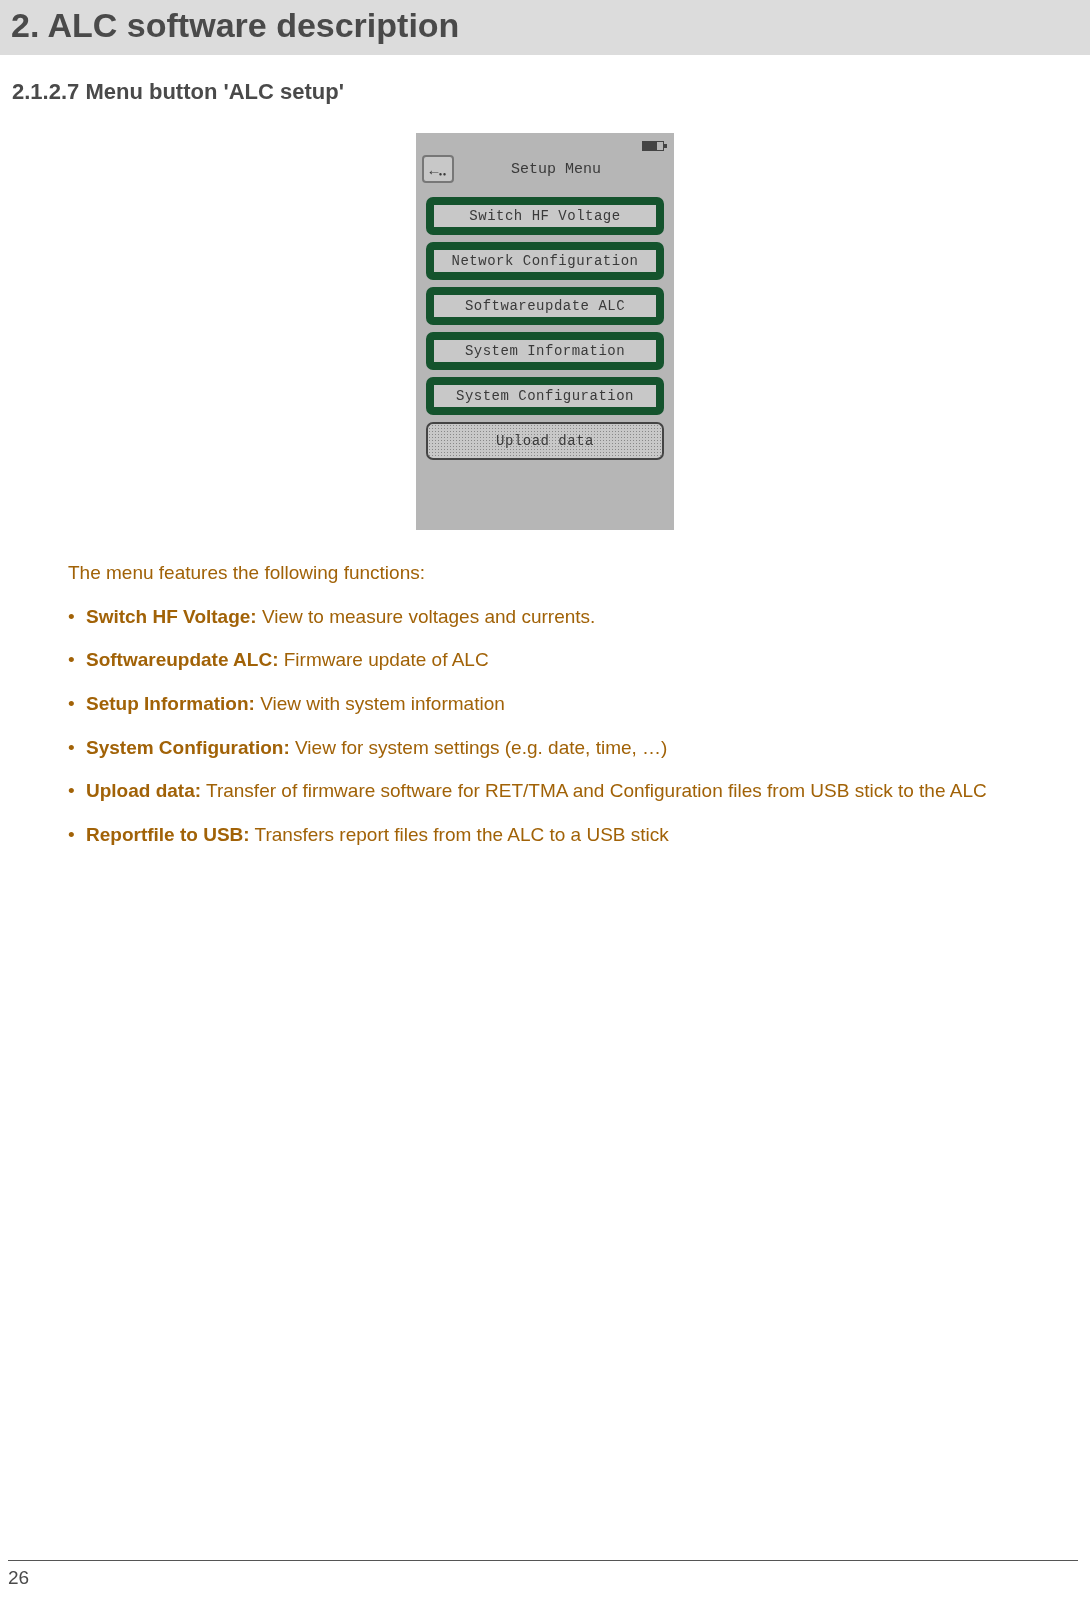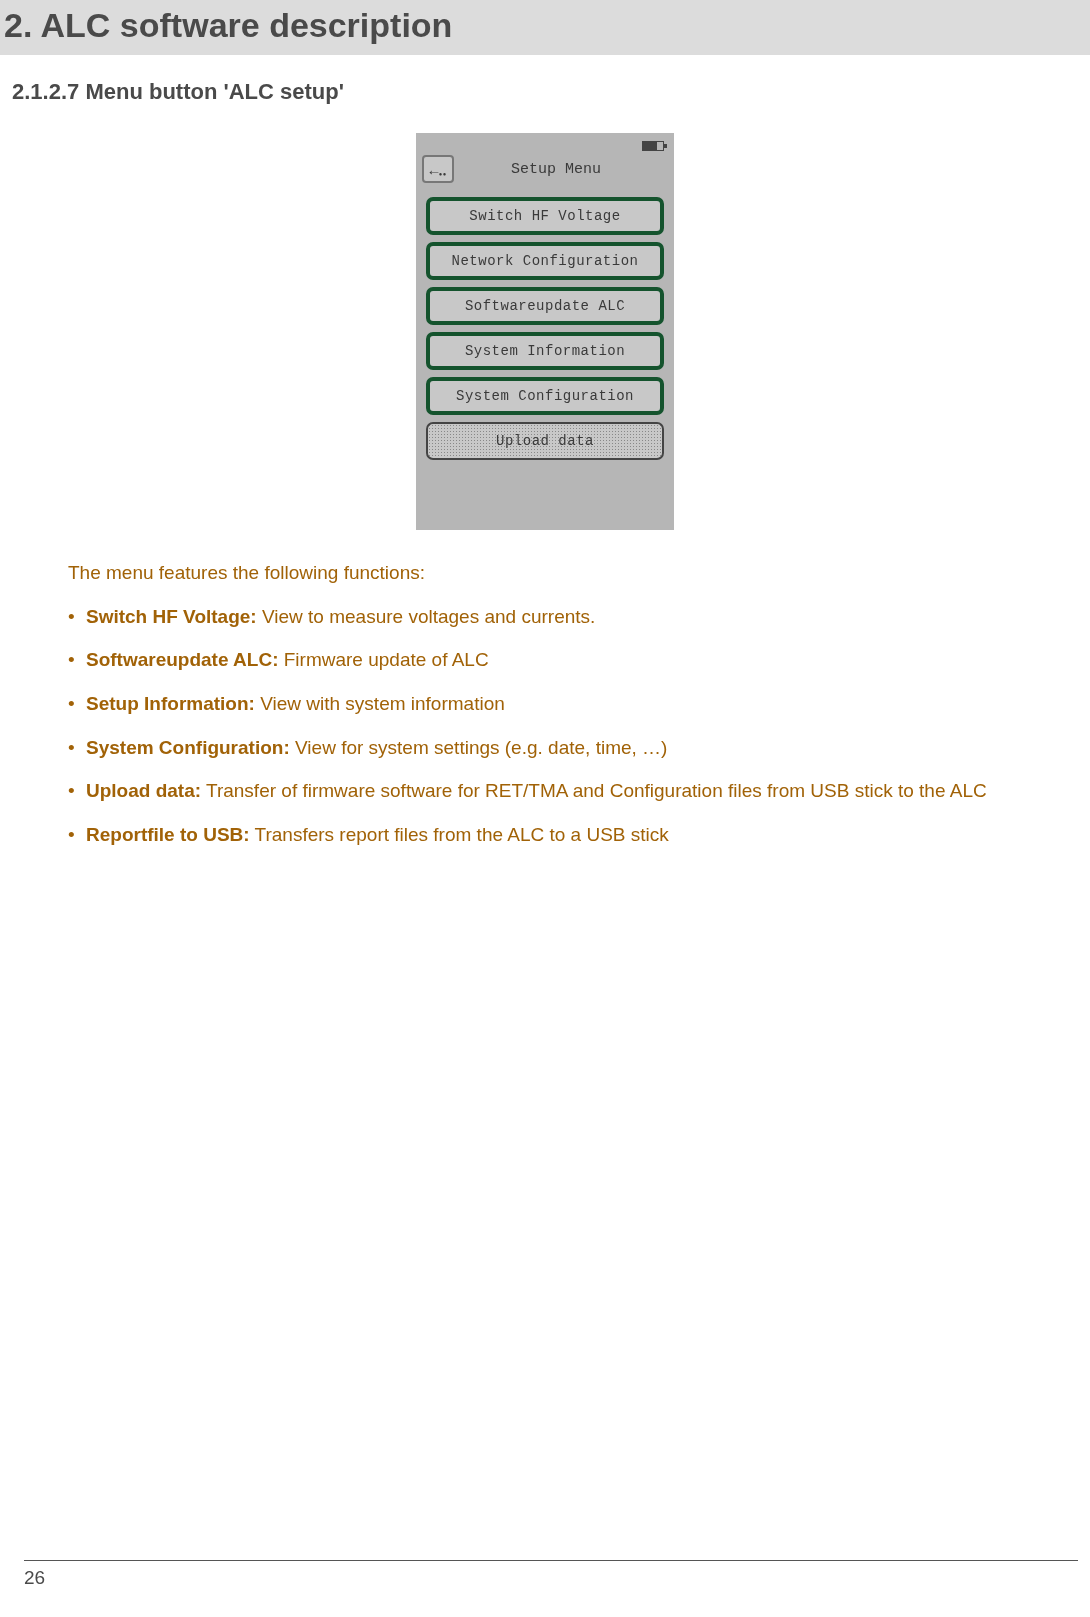--- a/index.html
+++ b/index.html
@@ -6,21 +6,21 @@
     body {
       font-family: Arial, Helvetica, sans-serif;
       width: 1090px;
       height: 1617px;
       background: #fff;
       color: #4a4a4a;
       position: relative;
     }
     .page-header {
       background: #dcdcdc;
-      padding: 6px 12px 10px 4px;
+      padding: 6px 12px 10px 11px;
       margin-top: 0;
     }
     .page-header h1 {
       font-size: 34px;
       font-weight: bold;
       color: #4a4a4a;
       font-family: Arial, Helvetica, sans-serif;
     }
     .section-title {
       font-size: 22px;
@@ -89,21 +89,21 @@
     }
     .menu-buttons {
       display: flex;
       flex-direction: column;
       gap: 7px;
       padding: 0 4px;
     }
     .menu-btn {
       height: 38px;
       background: #c8c8c8;
-      border: 4px solid #14532d;
+      border: 8px solid #14532d;
       border-radius: 7px;
       display: flex;
       align-items: center;
       justify-content: center;
       color: #3a3a3a;
       font-family: "Courier New", monospace;
       font-size: 14px;
       letter-spacing: 0.5px;
     }
     .menu-btn.selected {
@@ -133,21 +133,21 @@
       content: "•";
       position: absolute;
       left: 0;
       top: 0;
       font-size: 19px;
     }
     .bullets li .term { font-weight: bold; }
     .footer {
       position: absolute;
       bottom: 28px;
-      left: 24px;
+      left: 8px;
       right: 12px;
       border-top: 1px solid #555;
       padding-top: 6px;
       font-size: 19px;
       color: #4a4a4a;
     }
   </style>
 </head>
 <body>
 

